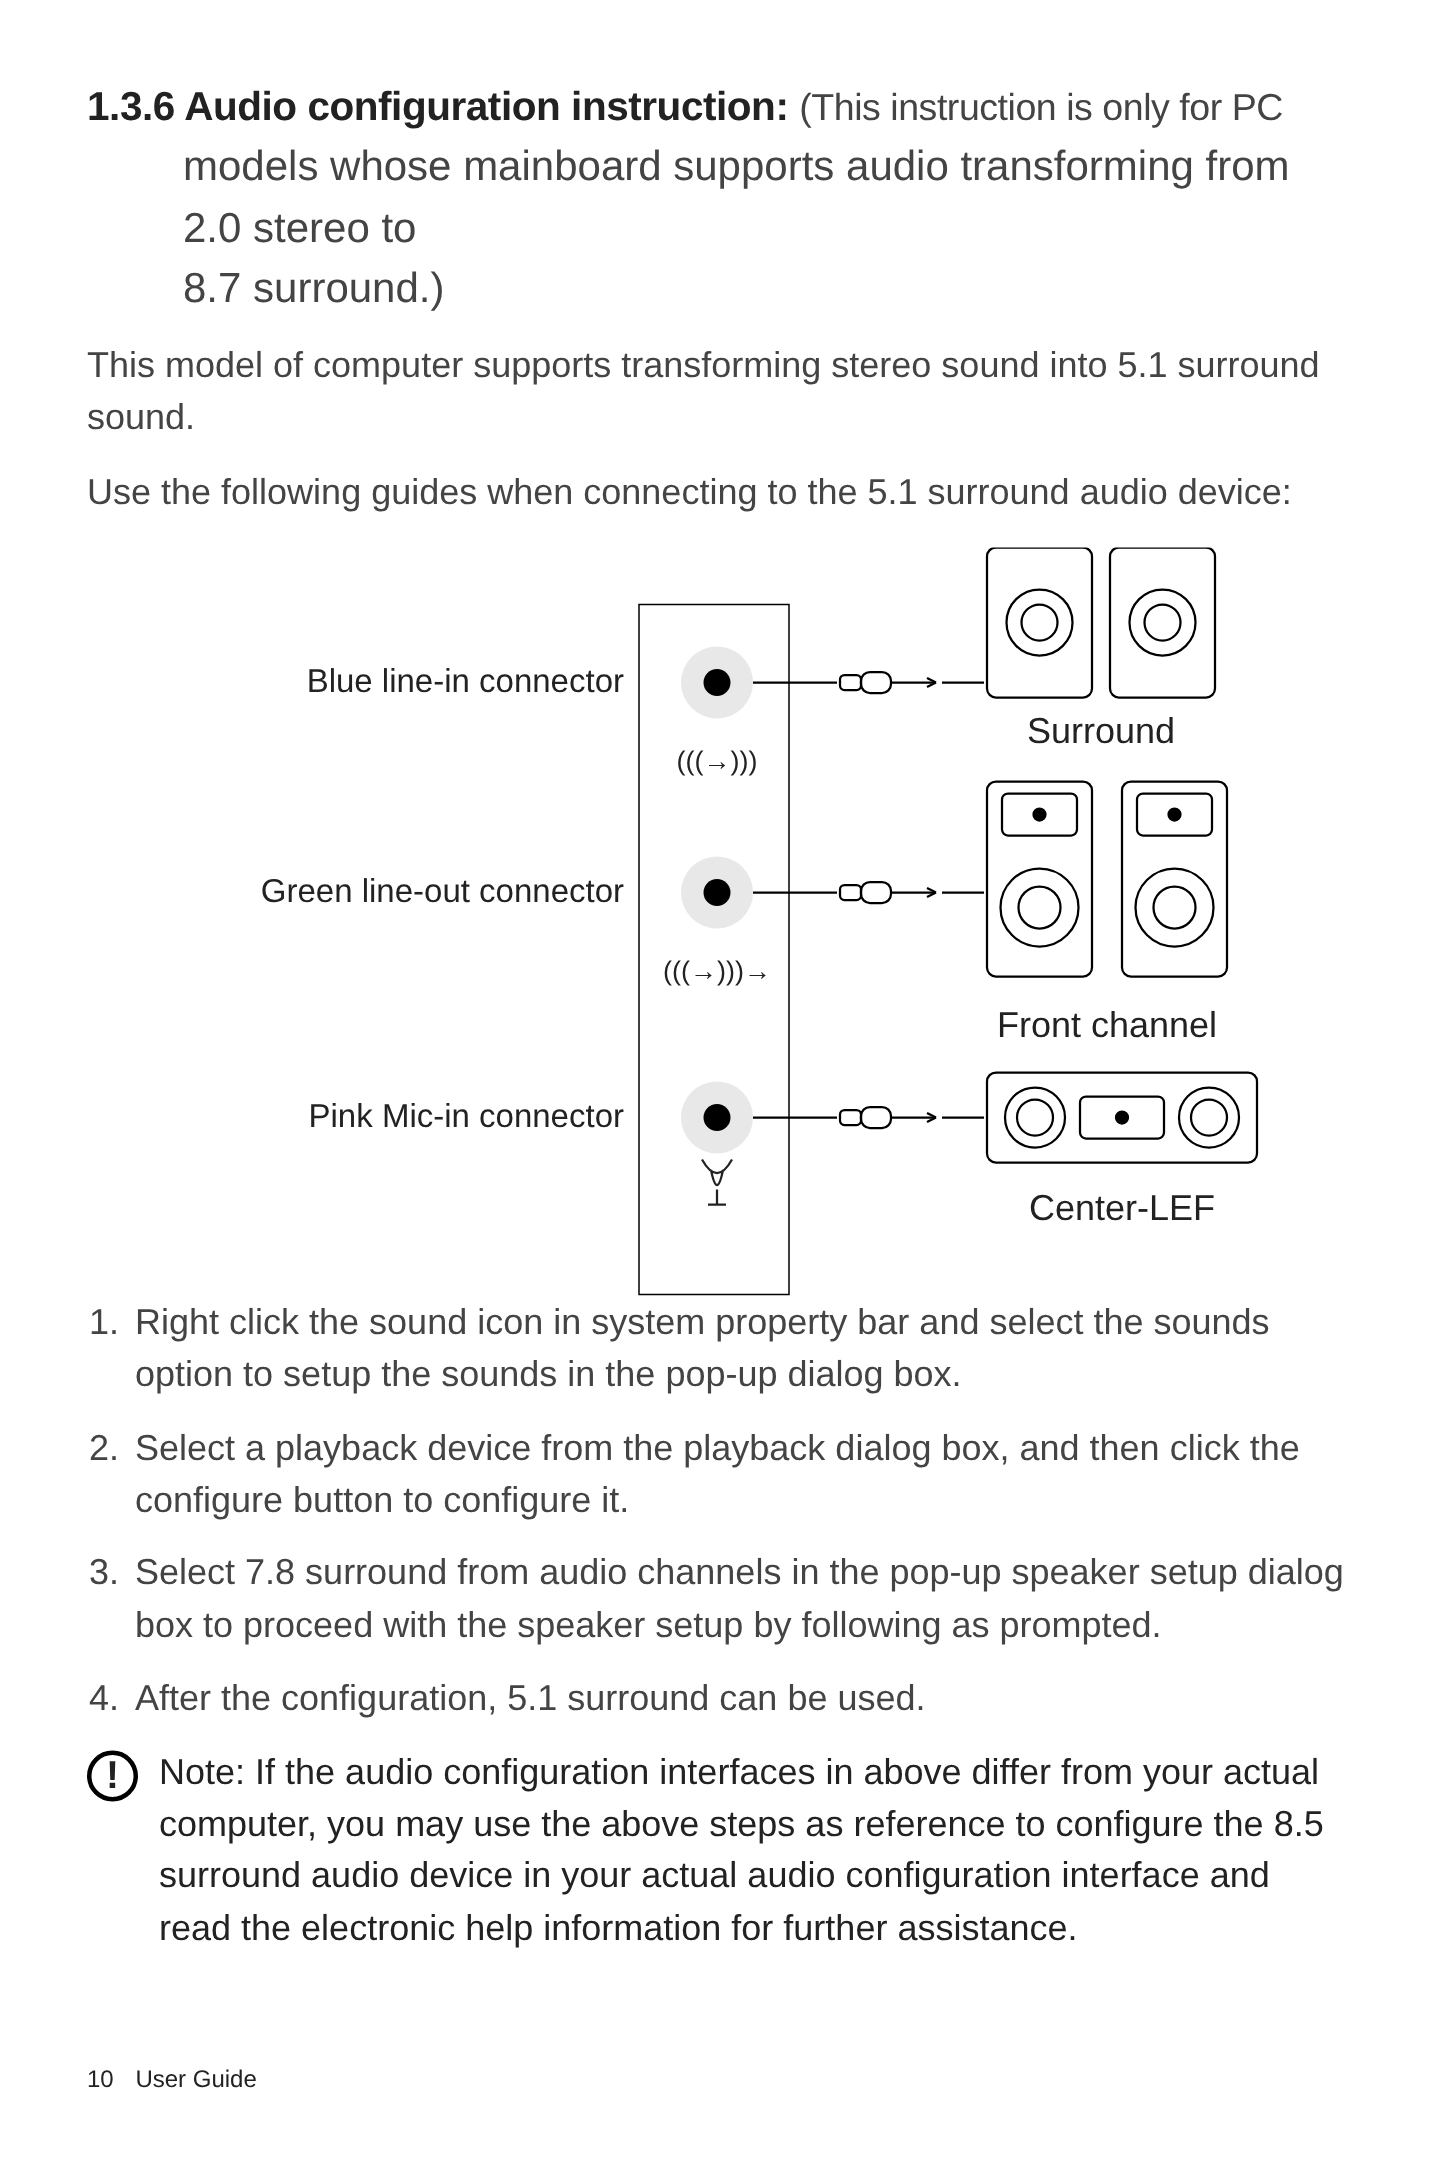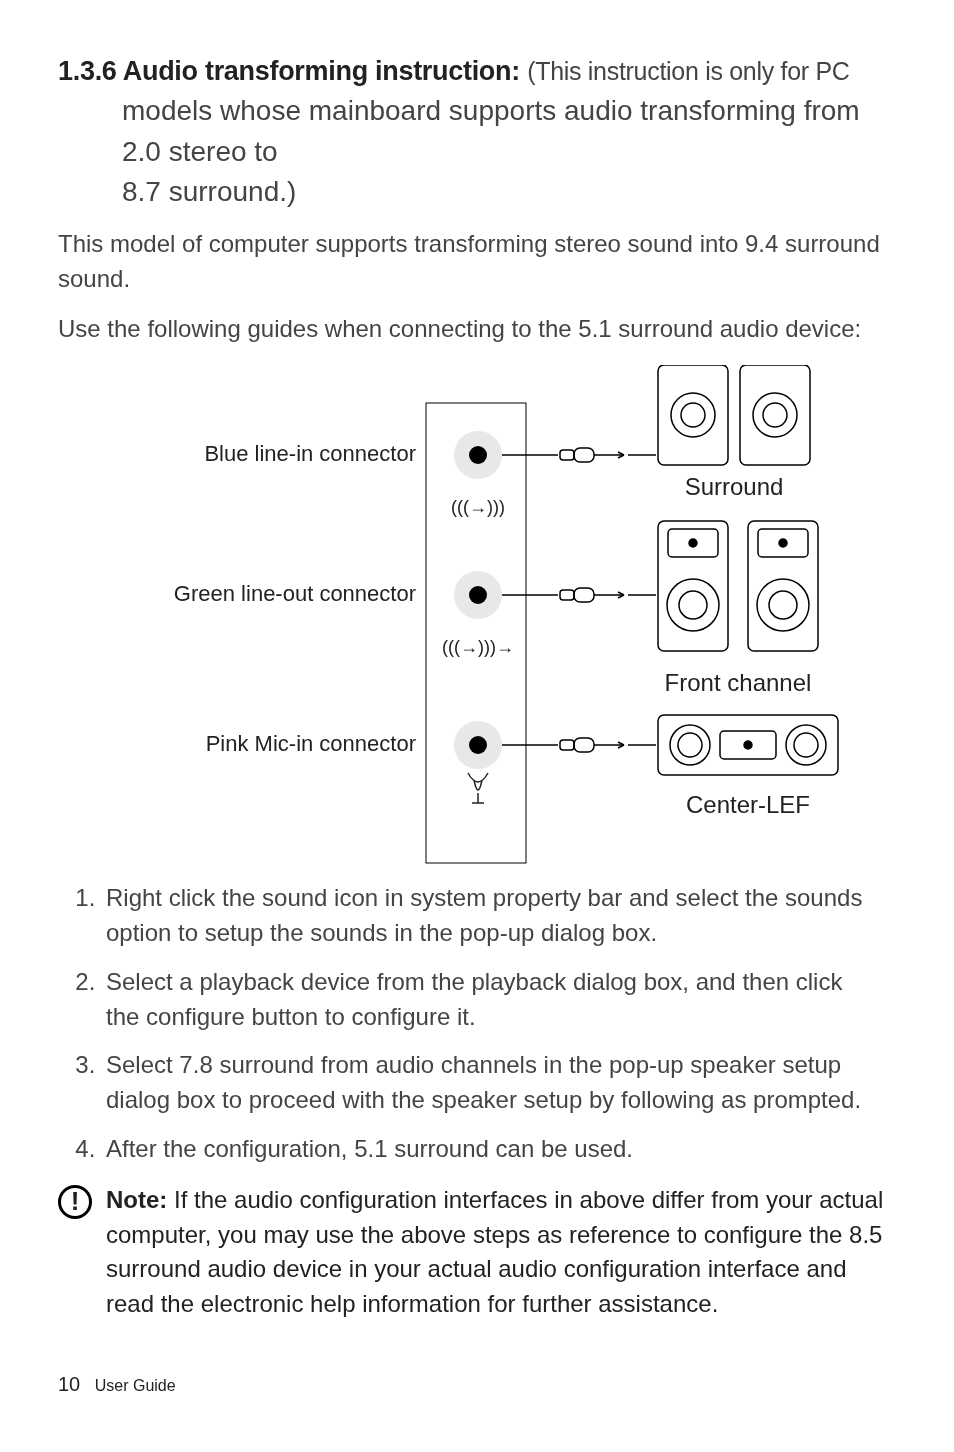--- a/index.html
+++ b/index.html
@@ -47,21 +47,21 @@
     height: 500px;
     position: relative;
   }
   .sub-heading {
     font-size: 24px;
     font-weight: bold;
     margin: 20px 0 6px 0;
     letter-spacing: -0.2px;
   }
   ol.steps {
-    margin: 16px;
+    margin: 0;
     padding: 0 0 0 28px;
     font-size: 24px;
     line-height: 1.45;
     color: #444;
   }
   ol.steps li {
     padding-left: 4px;
     margin-bottom: 14px;
   }
   .note-row {
@@ -82,51 +82,51 @@
     font-weight: bold;
     margin-right: 14px;
     margin-top: 2px;
     box-sizing: border-box;
   }
   .note-text {
     font-size: 24px;
     line-height: 1.45;
     color: #222;
   }
-  .note-text .bold { font-weight: bold; }
+  .note-text .bold { font-weight: normal; }
   .footer {
     position: absolute;
     left: 58px;
     bottom: 56px;
     font-size: 16px;
     color: #222;
   }
   .footer .pagenum {
-    font-size: 20px;
+    font-size: 16px;
     margin-right: 10px;
   }
 
   
 </style>
 </head>
 <body>
 
 <div class="page">
 
   <h2 class="heading">
     <span>1.3.6</span>
-    <span>Audio transforming instruction:</span>
+    <span>Audio configuration instruction:</span>
     <span class="light">(This instruction is only for PC</span>
   </h2>
   <div class="indent-block">
     <div>models whose mainboard supports audio transforming from 2.0 stereo to</div>
     <div>8.7 surround.)</div>
   </div>
 
-  <p class="body">This model of computer supports transforming stereo sound into 9.4 surround sound.</p>
+  <p class="body">This model of computer supports transforming stereo sound into 5.1 surround sound.</p>
   <p class="body" style="margin-top:16px">Use the following guides when connecting to the 5.1 surround audio device:</p>
 
   <div class="diagram">
     <svg viewBox="0 0 838 500" width="838" height="500">
 
       <rect x="368" y="38" width="100" height="460" fill="none" stroke="#000" stroke-width="1"></rect>
 
       <g>
         <circle cx="420" cy="90" r="24" fill="#e8e8e8"></circle>
         <circle cx="420" cy="90" r="9" fill="#000"></circle>

